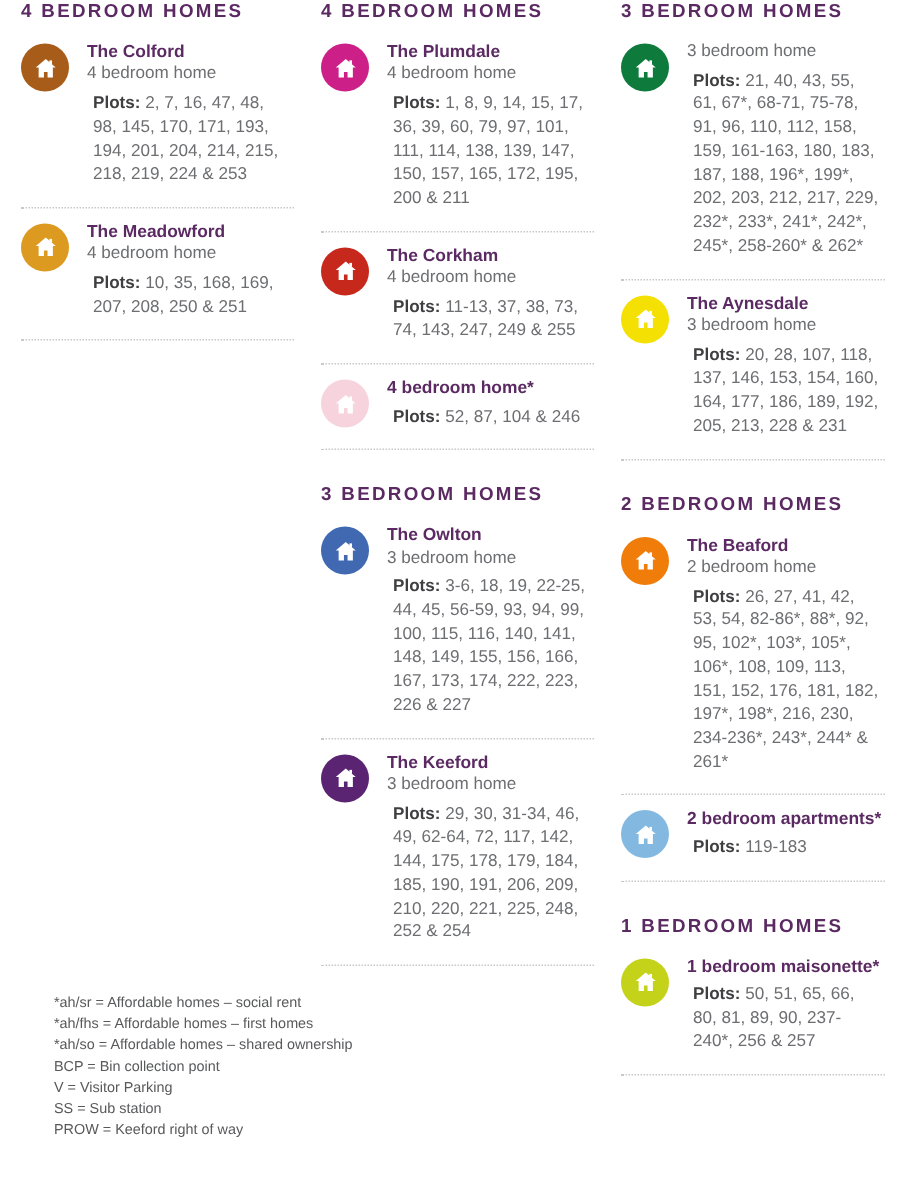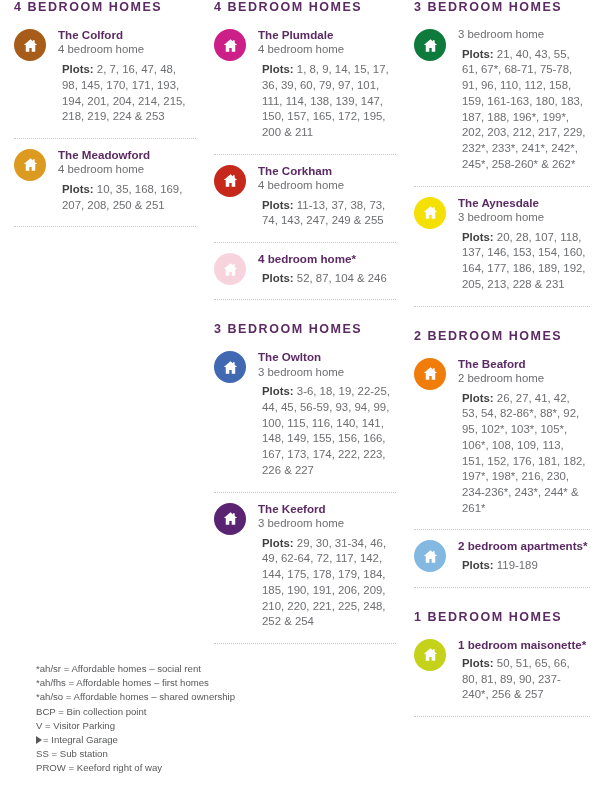--- a/index.html
+++ b/index.html
@@ -267,21 +267,21 @@
         </div>
         <div class="entry">
           <span class="icon" style="background: rgb(131, 185, 224);">
             <svg width="17" height="17" viewBox="0 0 24 24" aria-hidden="true">
               <path fill="#ffffff" d="M12 3.2 2.6 11.3h2.7v9.5h5.0v-5.2h3.4v5.2h5.0v-9.5h2.7z"></path>
               <rect fill="#ffffff" x="15.4" y="4.6" width="2.5" height="3.6"></rect>
             </svg>
           </span>
           <div class="entry-inner">
             <div class="home-name">2 bedroom apartments*</div>
-            <div class="plots"><b>Plots:</b> <span>119-189</span></div>
+            <div class="plots"><b>Plots:</b> <span>119-183</span></div>
           </div>
         </div>
       </div>
       <div class="group">
         <div class="group-title">1 BEDROOM HOMES</div>
         <div class="entry">
           <span class="icon" style="background: rgb(196, 210, 26);">
             <svg width="17" height="17" viewBox="0 0 24 24" aria-hidden="true">
               <path fill="#ffffff" d="M12 3.2 2.6 11.3h2.7v9.5h5.0v-5.2h3.4v5.2h5.0v-9.5h2.7z"></path>
               <rect fill="#ffffff" x="15.4" y="4.6" width="2.5" height="3.6"></rect>
@@ -294,17 +294,16 @@
         </div>
       </div>
     </div>
 
   <div class="legend" id="legend">
       <div class="legend-row"><span>*ah/sr = Affordable homes – social rent</span></div>
       <div class="legend-row"><span>*ah/fhs = Affordable homes – first homes</span></div>
       <div class="legend-row"><span>*ah/so = Affordable homes – shared ownership</span></div>
       <div class="legend-row"><span>BCP = Bin collection point</span></div>
       <div class="legend-row"><span>V = Visitor Parking</span></div>
-      <div class="legend-row"><span class="tri"></span><span>= Integral Garage</span></div>
       <div class="legend-row"><span>SS = Sub station</span></div>
       <div class="legend-row"><span>PROW = Keeford right of way</span></div>
     </div>
 </div>
 
 </body></html>

